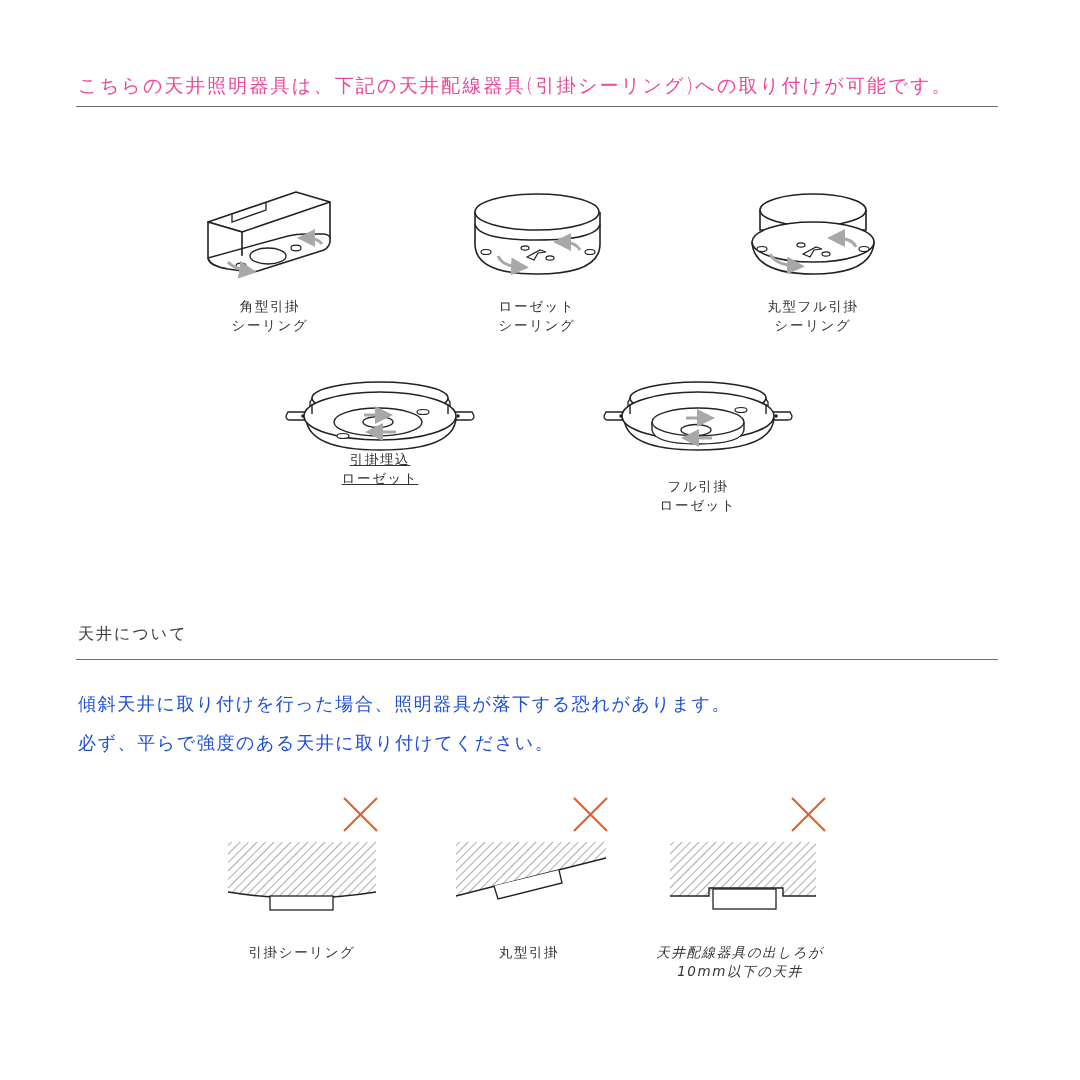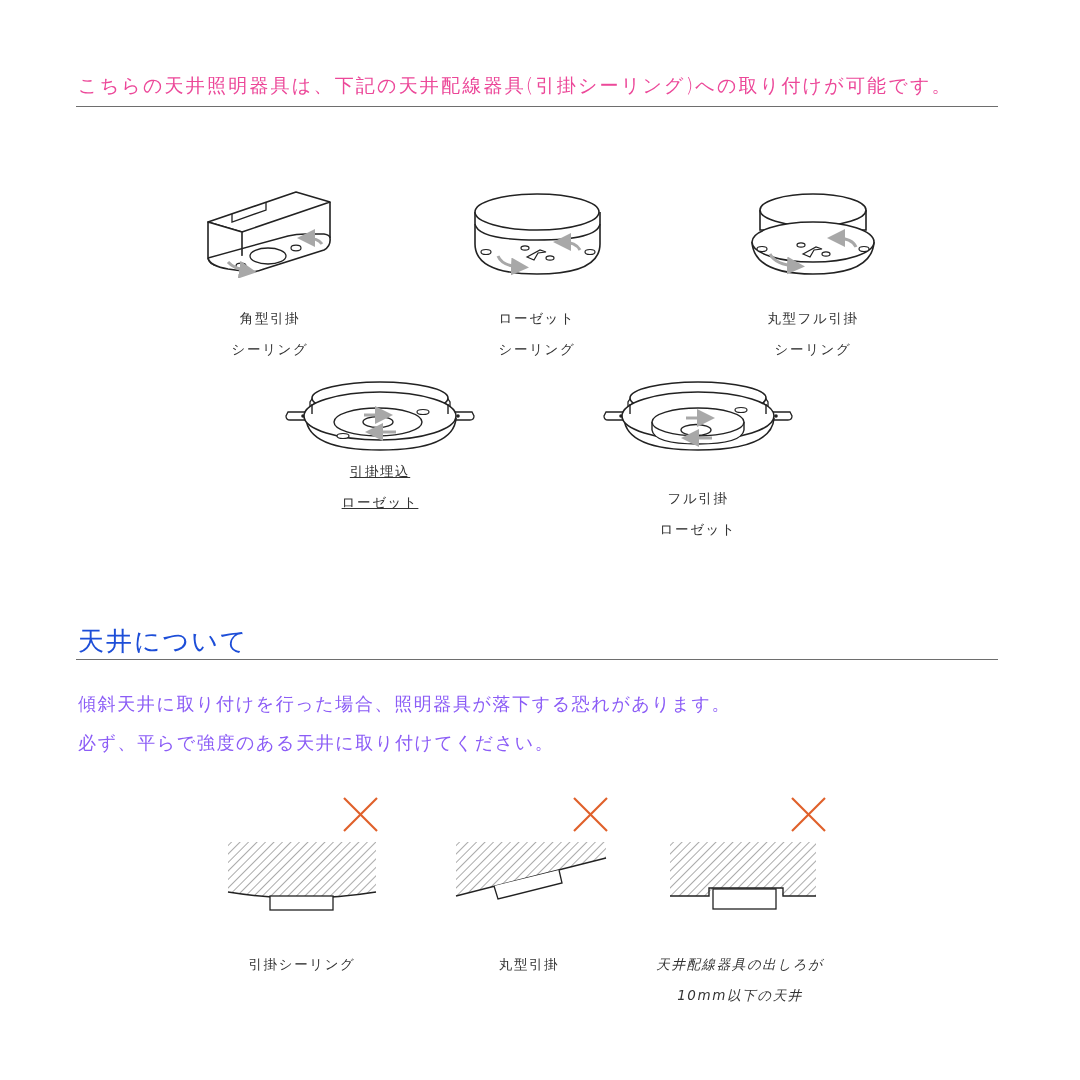--- a/index.html
+++ b/index.html
@@ -8,33 +8,33 @@
       font-family: "DejaVu Sans", "Liberation Sans", sans-serif;
       color: #2b2b2b;
     }
     .abs { position: absolute; }
     .heading1 {
       left: 78px; top: 73px; font-size: 19px; letter-spacing: 2.2px;
       white-space: nowrap; color: #ec4899; font-weight: 300;
     }
     .rule { position: absolute; left: 76px; width: 922px; height: 1px; background: #6e6e6e; }
     .heading2 {
-      left: 78px; top: 624px; font-size: 26px; letter-spacing: 2px;
-      white-space: nowrap; color: #1d4ed8;
+      left: 78px; top: 624px; font-size: 16px; letter-spacing: 2px;
+      white-space: nowrap; color: #404040;
     }
     .para {
-      left: 78px; font-size: 18px; letter-spacing: 1.6px; white-space: nowrap; color: #8b5cf6;
+      left: 78px; font-size: 18px; letter-spacing: 1.6px; white-space: nowrap; color: #1d4ed8;
     }
     .fig { position: absolute; }
     .fig svg { display: block; }
     .caption {
       position: absolute; text-align: center; font-size: 13.5px; line-height: 19px;
       letter-spacing: 1.6px; color: #333; white-space: nowrap;
     }
-    .caption span { display: block; margin-top: 12px; }
+    .caption span { display: block; }
   </style>
 </head>
 <body>
 
 <div class="abs heading1">こちらの天井照明器具は、下記の天井配線器具(引掛シーリング)への取り付けが可能です。</div>
 <div class="rule" style="top:106px;"></div>
 
 <div class="fig" style="left:198px; top:186px;">
   <svg width="145" height="92" viewBox="0 0 145 92">
     <defs>

